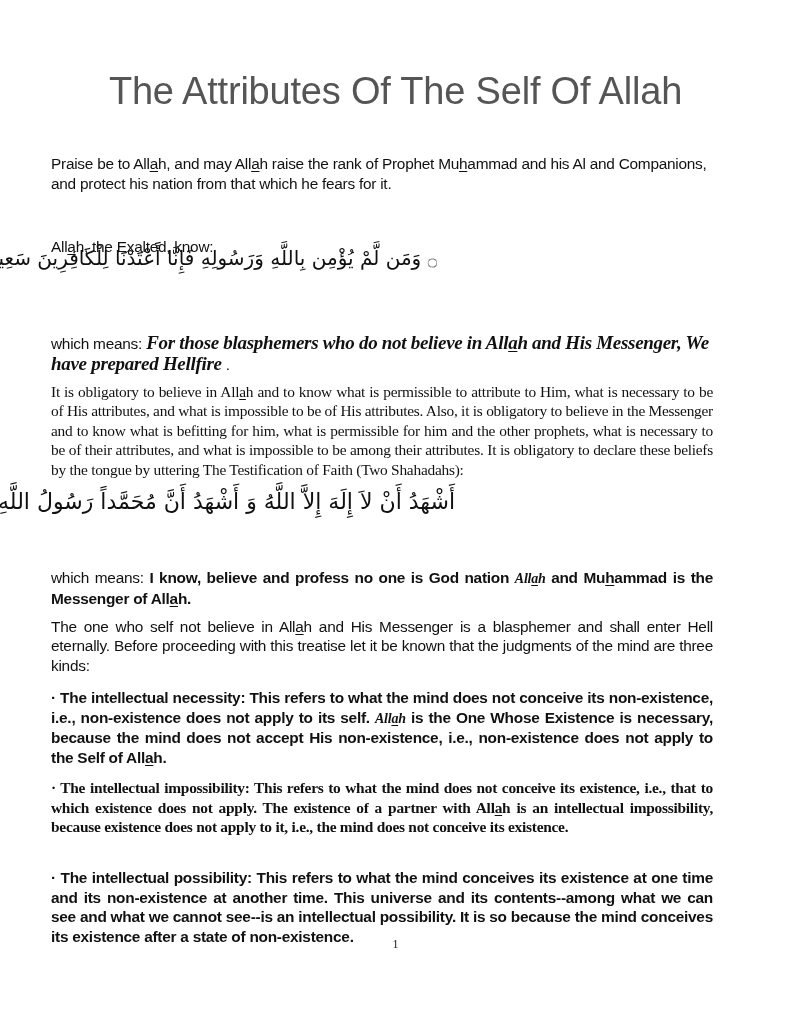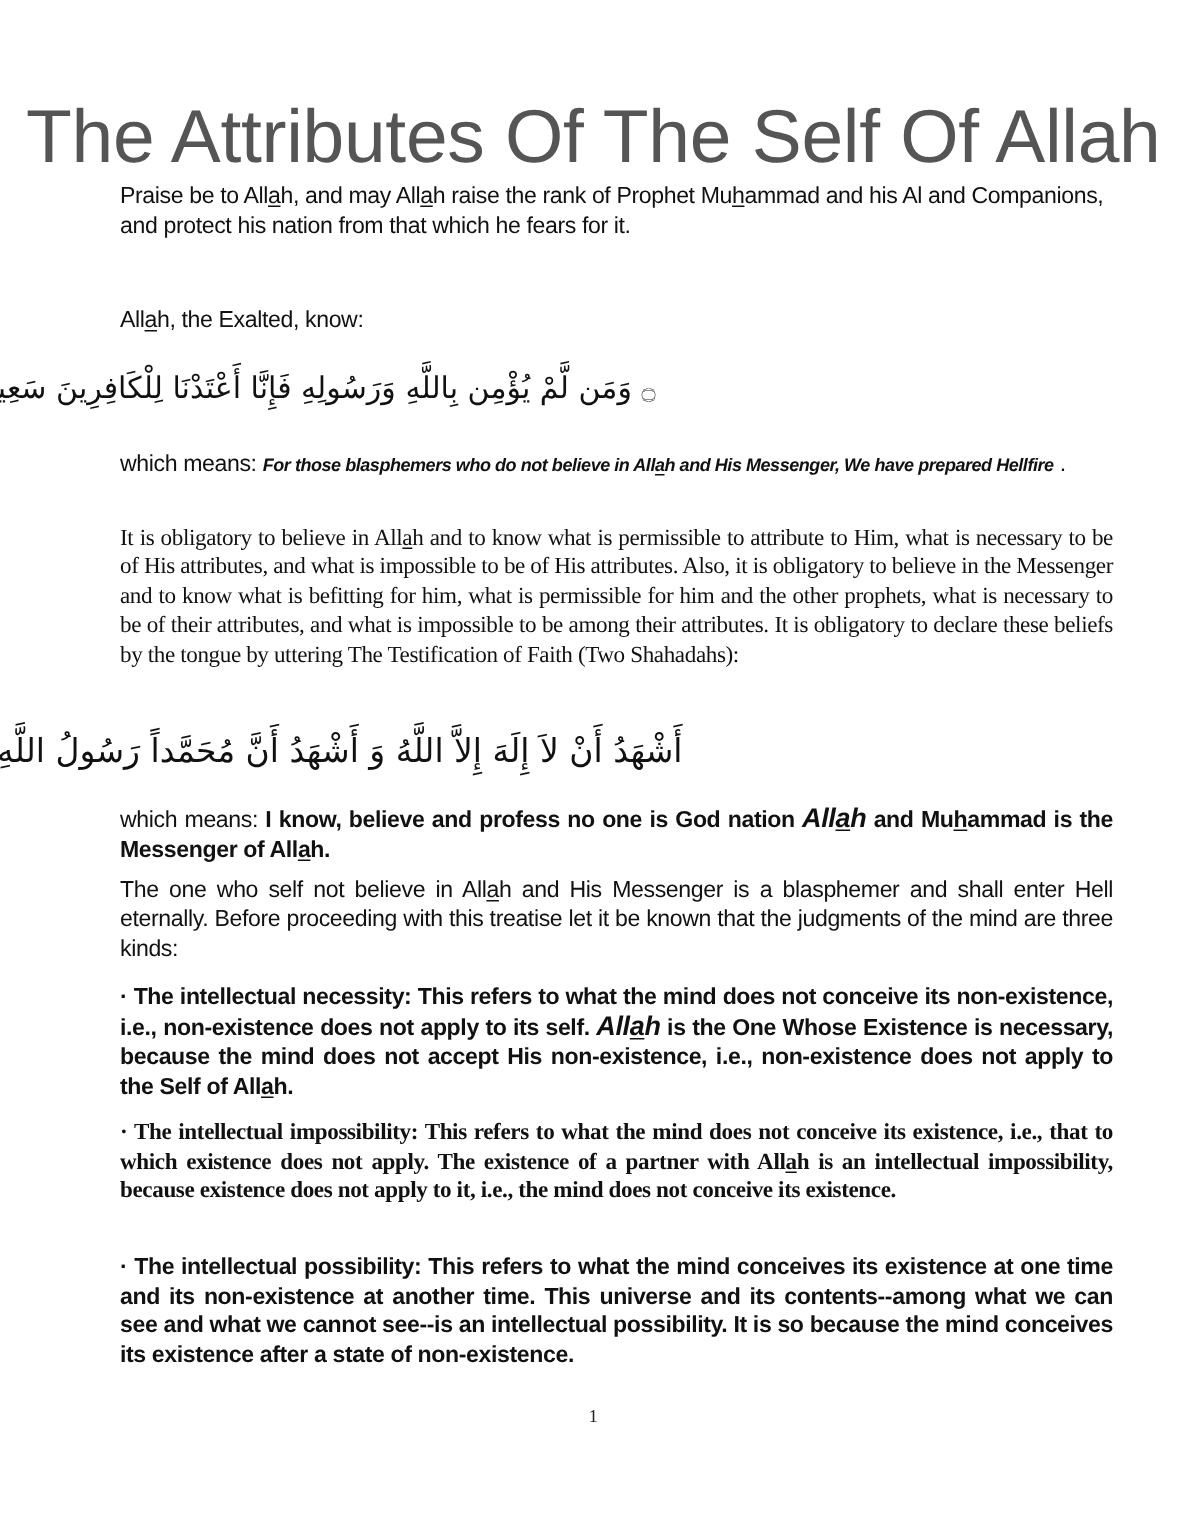--- a/index.html
+++ b/index.html
@@ -1,35 +1,35 @@
 <!DOCTYPE html>
 <html><head>
 <meta charset="utf-8">
 <style>
   html, body { margin: 0; padding: 0; background: #ffffff; }
   body { width: 791px; height: 1023px; position: relative; overflow: hidden; color: #111; }
   .page { position: absolute; left: 0; top: 0; width: 791px; height: 1023px; }
   .title {
     position: absolute; left: 0; width: 791px; top: 68px; text-align: center;
-    font-family: "Liberation Sans", sans-serif; font-size: 50px; color: #555555; font-weight: normal;
+    font-family: "Liberation Sans", sans-serif; font-size: 38px; color: #555555; font-weight: normal;
     letter-spacing: -0.2px; margin: 0; line-height: 46px;
   }
   .just { text-align: justify; }
   .u { text-decoration: underline; text-underline-offset: 2px; }
   .arabic {
     font-family: "DejaVu Sans", sans-serif; direction: rtl; unicode-bidi: plaintext;
     font-size: 22px; color: #111; line-height: 40px; white-space: nowrap;
   }
   .arabic1 { position: absolute; left: 65px; top: 238px; width: 372px; text-align: right; font-size: 20px; }
   .arabic2 { position: absolute; left: 65px; top: 482px; width: 390px; text-align: right; font-size: 22px; }
   .ornament { font-family: "DejaVu Sans", sans-serif; font-size: 16px; }
-  .serif-bold-italic { font-family: Liberation Sans, sans-serif; font-style: italic; font-weight: bold; font-size: 12px; letter-spacing: -0.3px; }
-  .serif-italic { font-family: Liberation Sans, sans-serif; font-style: italic; font-size: 18px; }
+  .serif-bold-italic { font-family: Liberation Serif, serif; font-style: italic; font-weight: bold; font-size: 19px; letter-spacing: -0.3px; }
+  .serif-italic { font-family: Liberation Serif, serif; font-style: italic; font-size: 14px; }
   .b { font-weight: bold; }
-  .block { position: absolute; left: 80px; width: 662px; font-family: "Liberation Sans", sans-serif; font-size: 15.4px; line-height: 19.6px; letter-spacing: -0.25px; }
+  .block { position: absolute; left: 51px; width: 662px; font-family: "Liberation Sans", sans-serif; font-size: 15.4px; line-height: 19.6px; letter-spacing: -0.25px; margin-top: 33px; }
   .page-number {
     position: absolute; left: 0; width: 791px; top: 937px; text-align: center;
     font-family: "Liberation Serif", serif; font-size: 12px; color: #222;
   }
 </style>
 </head>
 <body>
 
 <div class="page">
 

